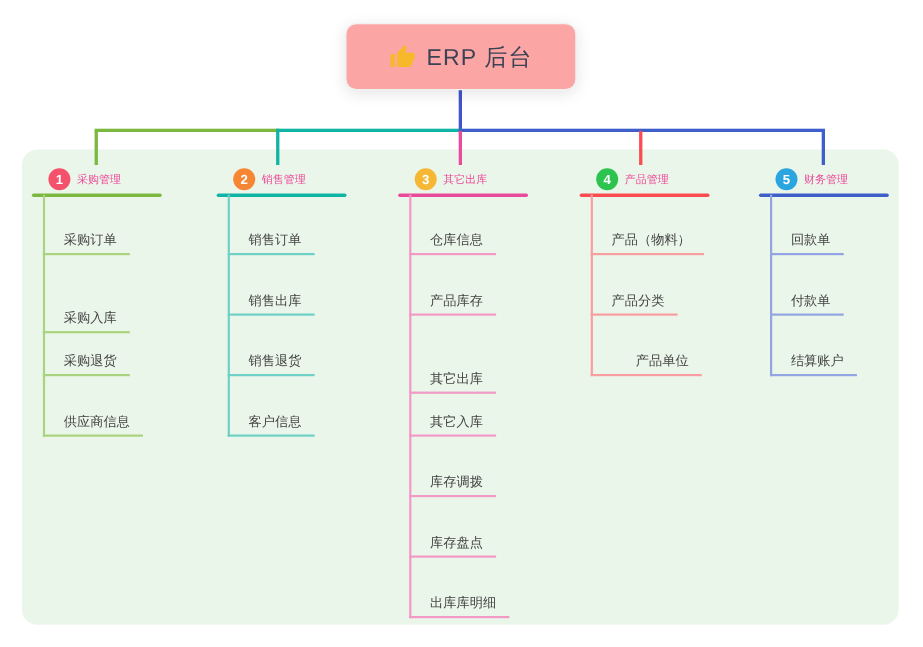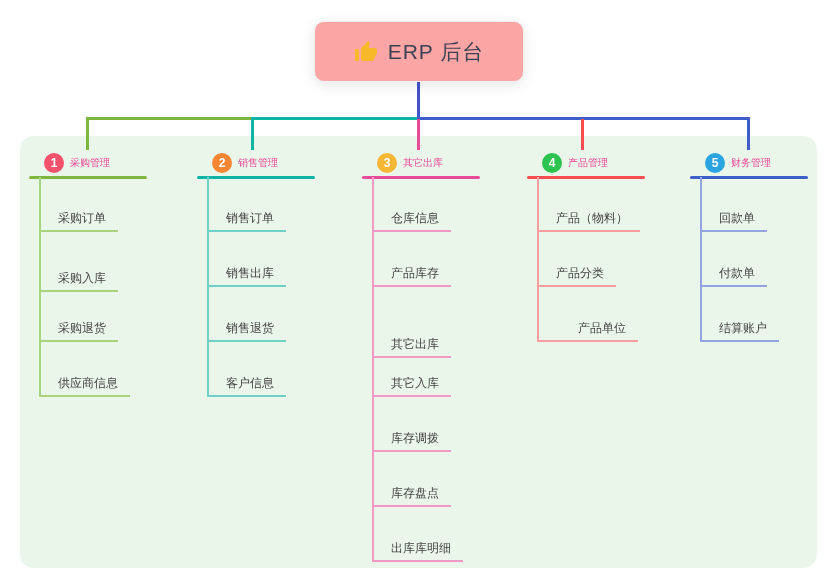--- a/index.html
+++ b/index.html
@@ -54,21 +54,21 @@
   </div>
 
   <div class="branch" style="left: 29px; --line: #7cb840; --child-line: #a9d37d; --badge: #f4516c;">
     <div class="branch-header">
       <span class="badge">1</span>
       <span class="branch-label">采购管理</span>
     </div>
     <div class="branch-underline"></div>
     <div class="child-vline" style="height:220px;"></div>
     <div class="child" style="top:204px;">采购订单</div>
-    <div class="child" style="top:264px;">采购入库</div>
+    <div class="child" style="top:275px;">采购入库</div>
     <div class="child" style="top:314px;">采购退货</div>
     <div class="child" style="top:369px;">供应商信息</div>
   </div>
 
   <div class="branch" style="left: 197px; --line: #10b4a4; --child-line: #6fd0c6; --badge: #f68634;">
     <div class="branch-header">
       <span class="badge">2</span>
       <span class="branch-label">销售管理</span>
     </div>
     <div class="branch-underline"></div>

